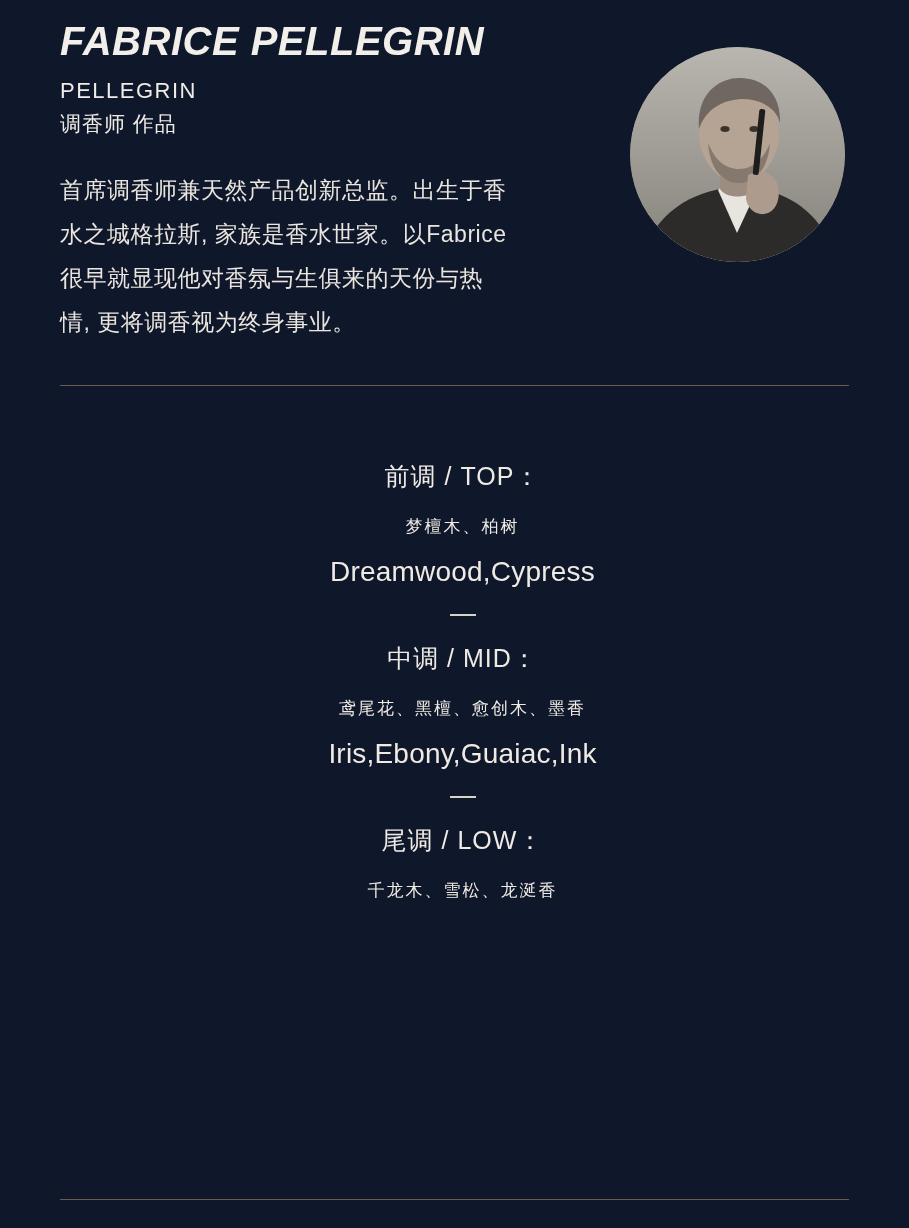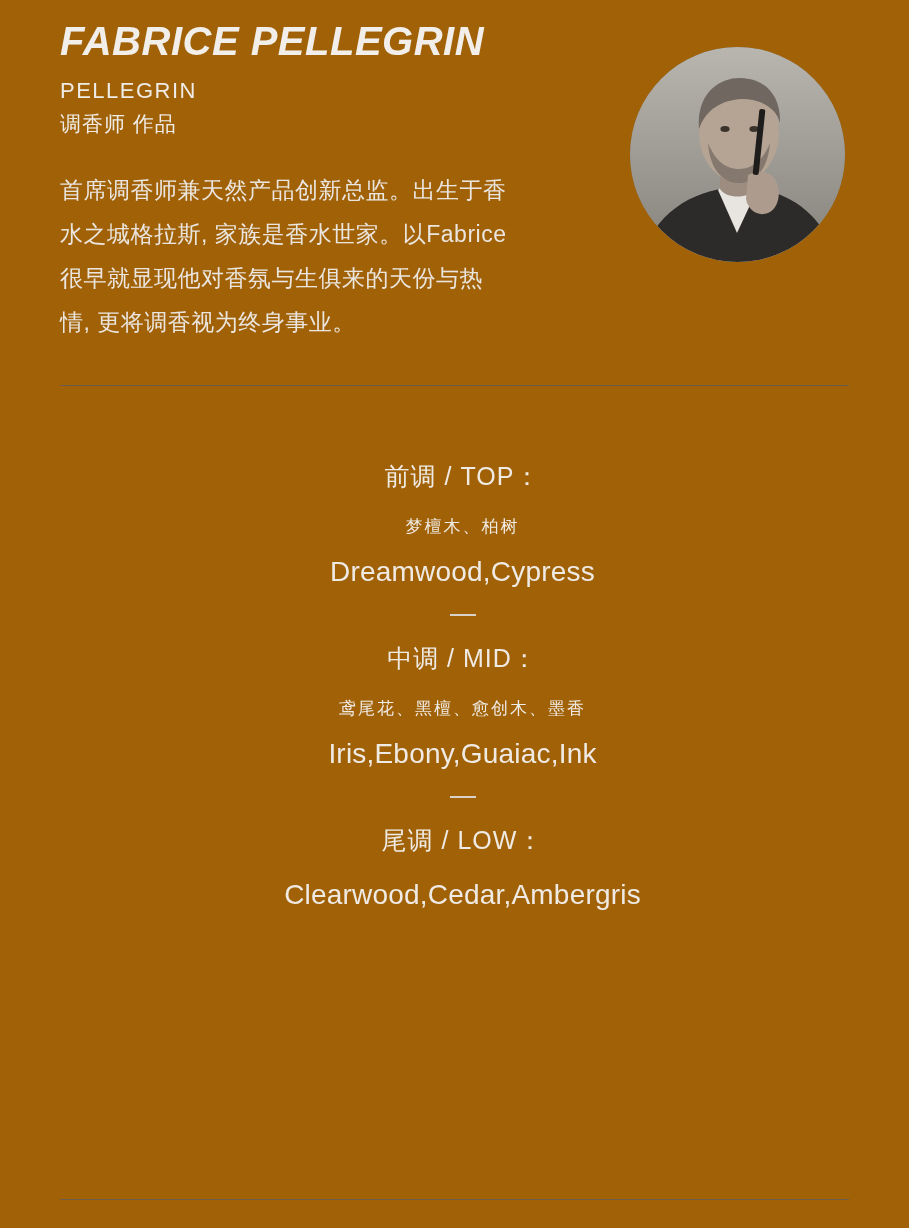--- a/index.html
+++ b/index.html
@@ -11,21 +11,21 @@
     height: 1228px;
     background: #4a3a2c;
     font-family: "Liberation Sans", sans-serif;
     color: #e9e4de;
     overflow: hidden;
   }
   .page {
     position: relative;
     width: 909px;
     height: 1228px;
-    background: #a16207;
+    background: #0f172a;
     box-sizing: border-box;
   }
 
   
   .header {
     padding: 18px 60px 0 60px;
     position: relative;
   }
   .perfumer-name {
     font-size: 40px;
@@ -189,21 +189,21 @@
     <div class="note-group">
       <div class="note-title">中调 / MID：</div>
       <div class="note-cn">鸢尾花、黑檀、愈创木、墨香</div>
       <div class="note-en">Iris,Ebony,Guaiac,Ink</div>
     </div>
 
     <div class="note-sep"></div>
 
     <div class="note-group">
       <div class="note-title">尾调 / LOW：</div>
-      <div class="note-en">Clearwood,Cedar,Ambergris</div>
+      <div class="note-cn">千龙木、雪松、龙涎香</div>
     </div>
 
   </div>
 
   <div class="bottom-rule-wrap">
     <div class="bottom-rule"></div>
   </div>
 
 </div>
 

